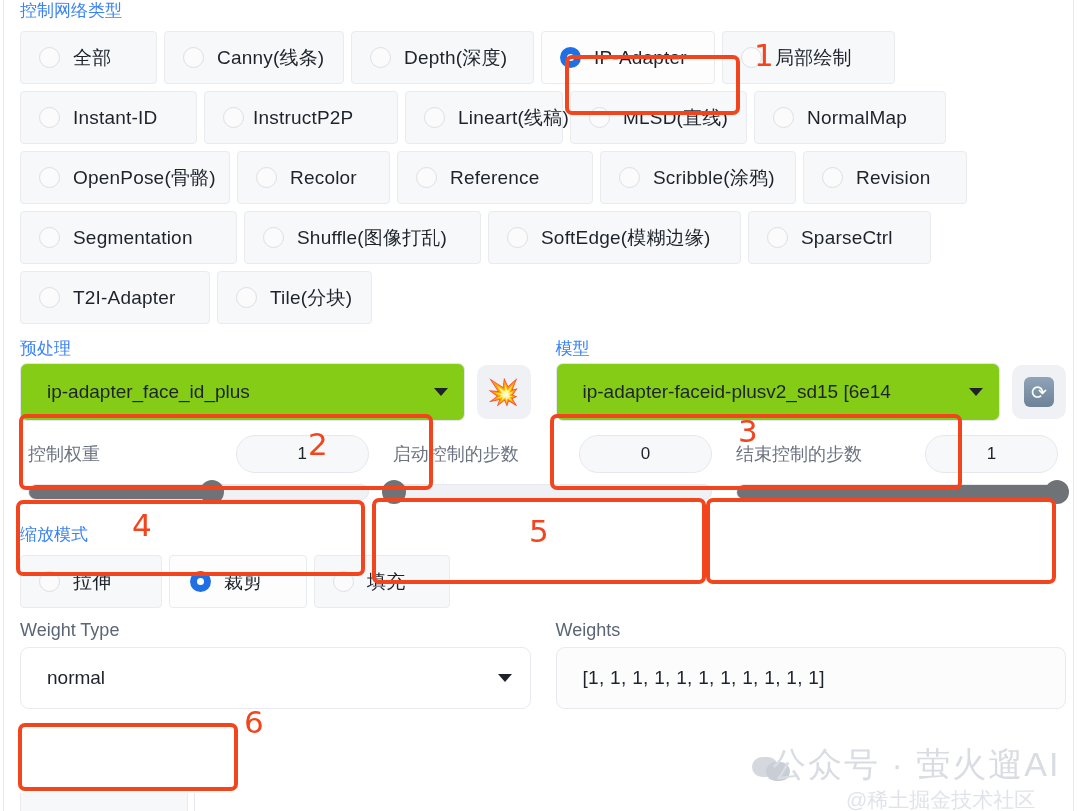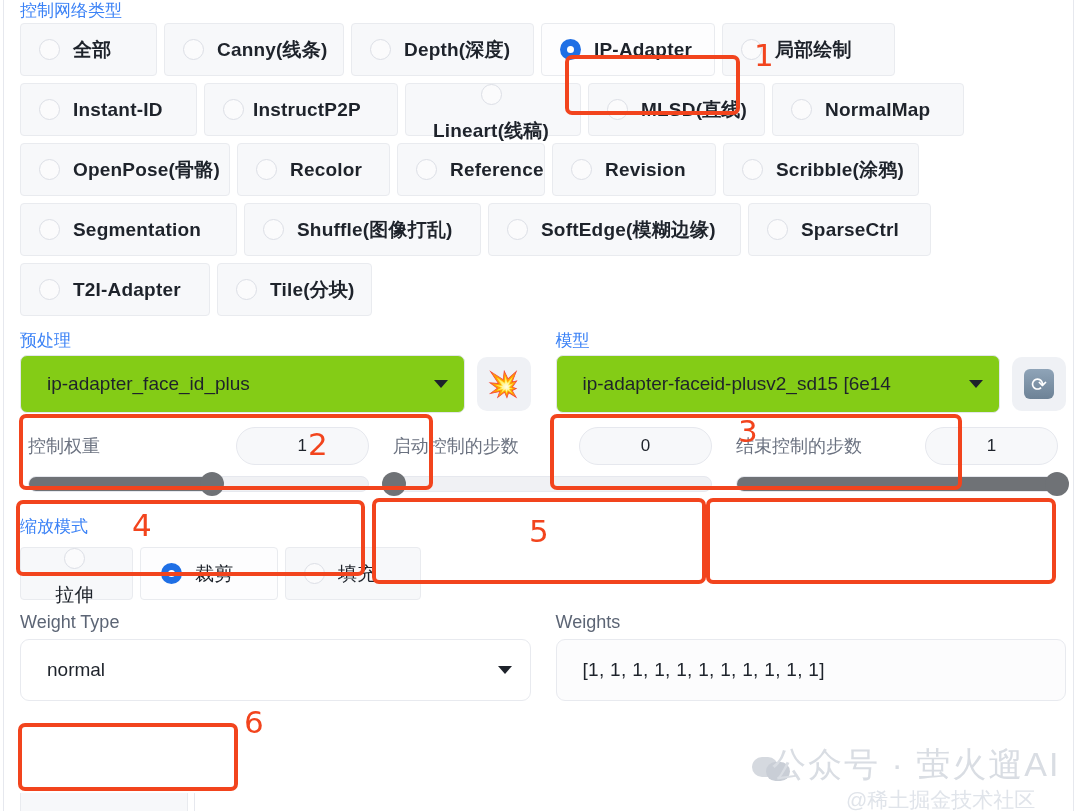--- a/index.html
+++ b/index.html
@@ -27,21 +27,21 @@
   }
 
   .section-label {
     color: #3b82f6;
     font-size: 17px;
     line-height: 1;
     padding-top: 2px;
   }
 
   
-  .radio-rows { margin-top: 4px; font-weight: bold; }
+  .radio-rows { margin-top: 12px; }
   .radio-row {
     display: flex;
     gap: 7px;
     margin-bottom: 7px;
   }
   .radio-pill {
     display: flex;
     align-items: center;
     gap: 13px;
     background: #f7f8fa;
@@ -269,21 +269,21 @@
       </div>
       <div class="radio-row">
         <div class="radio-pill" style="width: 177px;">
           <span class="radio-dot"></span>
           <span class="radio-text">Instant-ID</span>
         </div>
         <div class="radio-pill" style="width: 194px; gap: 9px;">
           <span class="radio-dot"></span>
           <span class="radio-text">InstructP2P</span>
         </div>
-        <div class="radio-pill" style="width: 176px; flex-direction: column;">
+        <div class="radio-pill" style="width: 158px;">
           <span class="radio-dot"></span>
           <span class="radio-text">Lineart(线稿)</span>
         </div>
         <div class="radio-pill" style="width: 177px;">
           <span class="radio-dot"></span>
           <span class="radio-text">MLSD(直线)</span>
         </div>
         <div class="radio-pill" style="width: 192px;">
           <span class="radio-dot"></span>
           <span class="radio-text">NormalMap</span>
@@ -291,31 +291,31 @@
       </div>
       <div class="radio-row">
         <div class="radio-pill" style="width: 210px;">
           <span class="radio-dot"></span>
           <span class="radio-text">OpenPose(骨骼)</span>
         </div>
         <div class="radio-pill" style="width: 153px;">
           <span class="radio-dot"></span>
           <span class="radio-text">Recolor</span>
         </div>
-        <div class="radio-pill" style="width: 148px;">
+        <div class="radio-pill" style="width: 196px;">
           <span class="radio-dot"></span>
           <span class="radio-text">Reference</span>
         </div>
+        <div class="radio-pill" style="width: 196px;">
+          <span class="radio-dot"></span>
+          <span class="radio-text">Scribble(涂鸦)</span>
+        </div>
         <div class="radio-pill" style="width: 164px;">
           <span class="radio-dot"></span>
           <span class="radio-text">Revision</span>
-        </div>
-        <div class="radio-pill" style="width: 196px;">
-          <span class="radio-dot"></span>
-          <span class="radio-text">Scribble(涂鸦)</span>
         </div>
       </div>
       <div class="radio-row">
         <div class="radio-pill" style="width: 217px;">
           <span class="radio-dot"></span>
           <span class="radio-text">Segmentation</span>
         </div>
         <div class="radio-pill" style="width: 237px;">
           <span class="radio-dot"></span>
           <span class="radio-text">Shuffle(图像打乱)</span>
@@ -397,21 +397,21 @@
         <div class="track">
           <div class="fill" style="width: 100%;"></div>
           <div class="thumb" style="left: 100%;"></div>
         </div>
       </div>
     </div>
 
   <div class="resize-wrap">
     <div class="section-label">缩放模式</div>
     <div class="radio-row" id="resize-row" style="margin-top:12px">
-        <div class="radio-pill" style="width: 113px; flex-direction: column;">
+        <div class="radio-pill" style="width: 142px;">
           <span class="radio-dot"></span>
           <span class="radio-text">拉伸</span>
         </div>
         <div class="radio-pill sel" style="width: 138px; padding-left: 20px;">
           <span class="radio-dot on"></span>
           <span class="radio-text">裁剪</span>
         </div>
         <div class="radio-pill" style="width: 136px;">
           <span class="radio-dot"></span>
           <span class="radio-text">填充</span>

